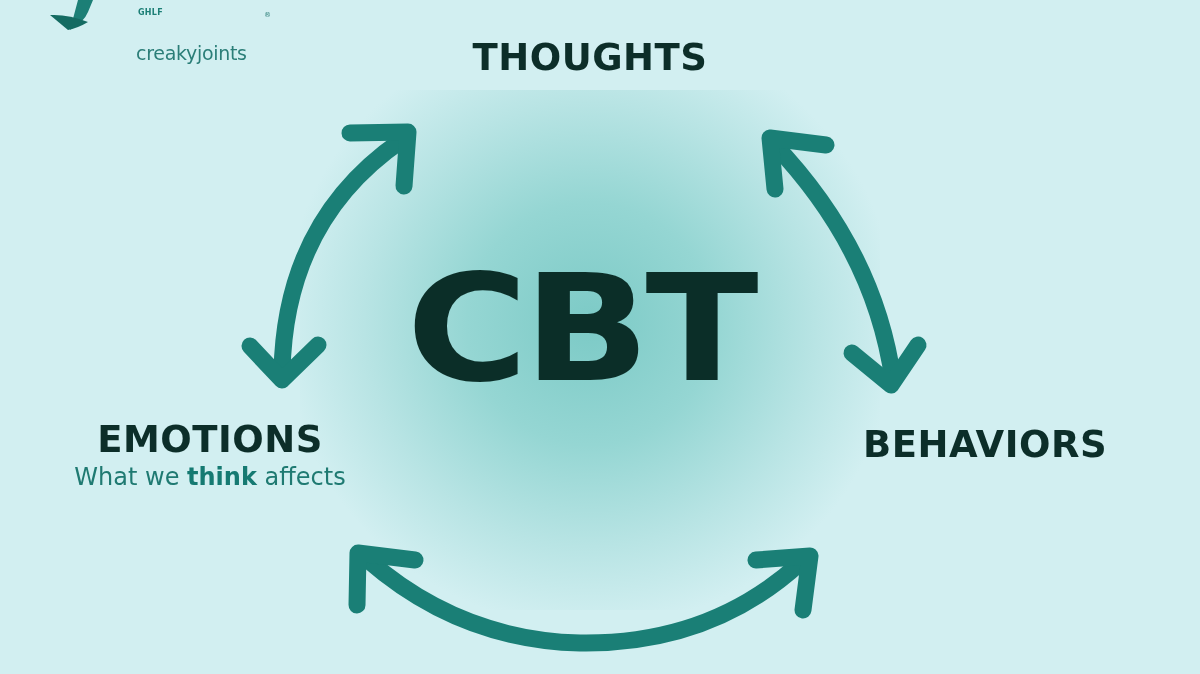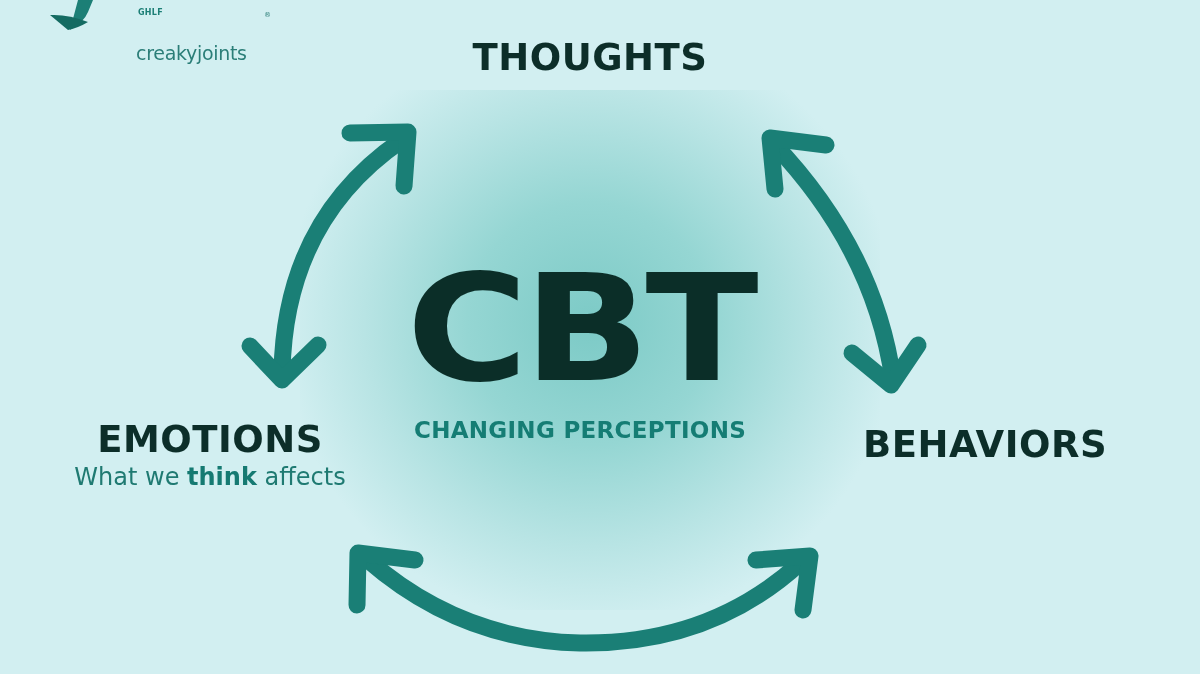--- a/index.html
+++ b/index.html
@@ -92,21 +92,20 @@
     </g>
   </g>
 </svg>
 
 <div class="node thoughts">
   <div class="title">THOUGHTS</div>
 </div>
 
 <div class="center">
   <div class="cbt">CBT</div>
-  <div class="sub">CHANGING PERCEPTIONS</div>
 </div>
 
 <div class="node emotions">
   <div class="title">EMOTIONS</div>
   <div class="desc">
     <span>What we </span><b>think</b><span> affects</span><br>
   </div>
 </div>
 
 <div class="node behaviors">

